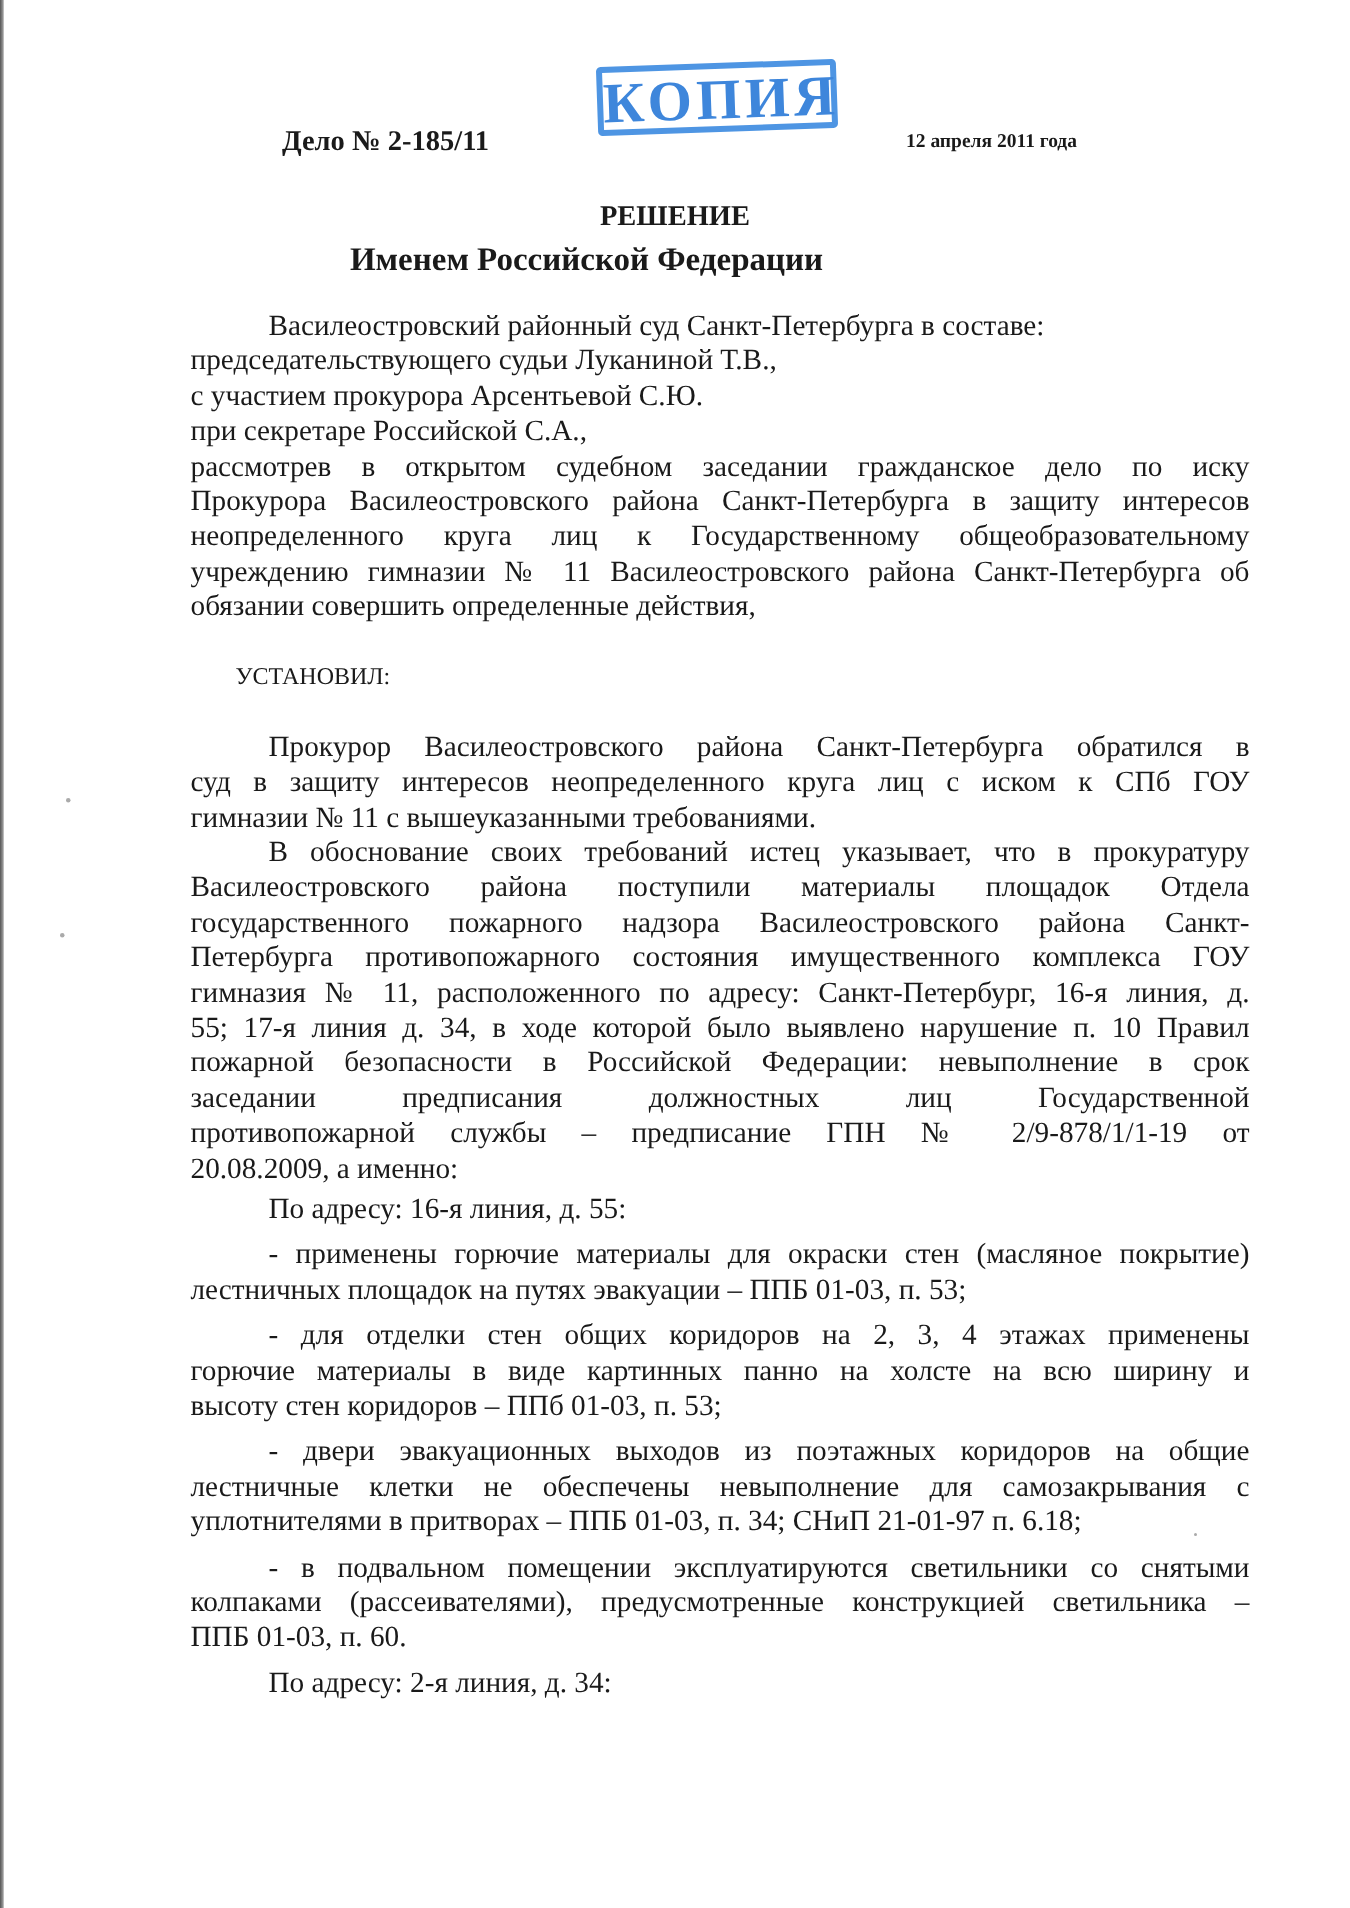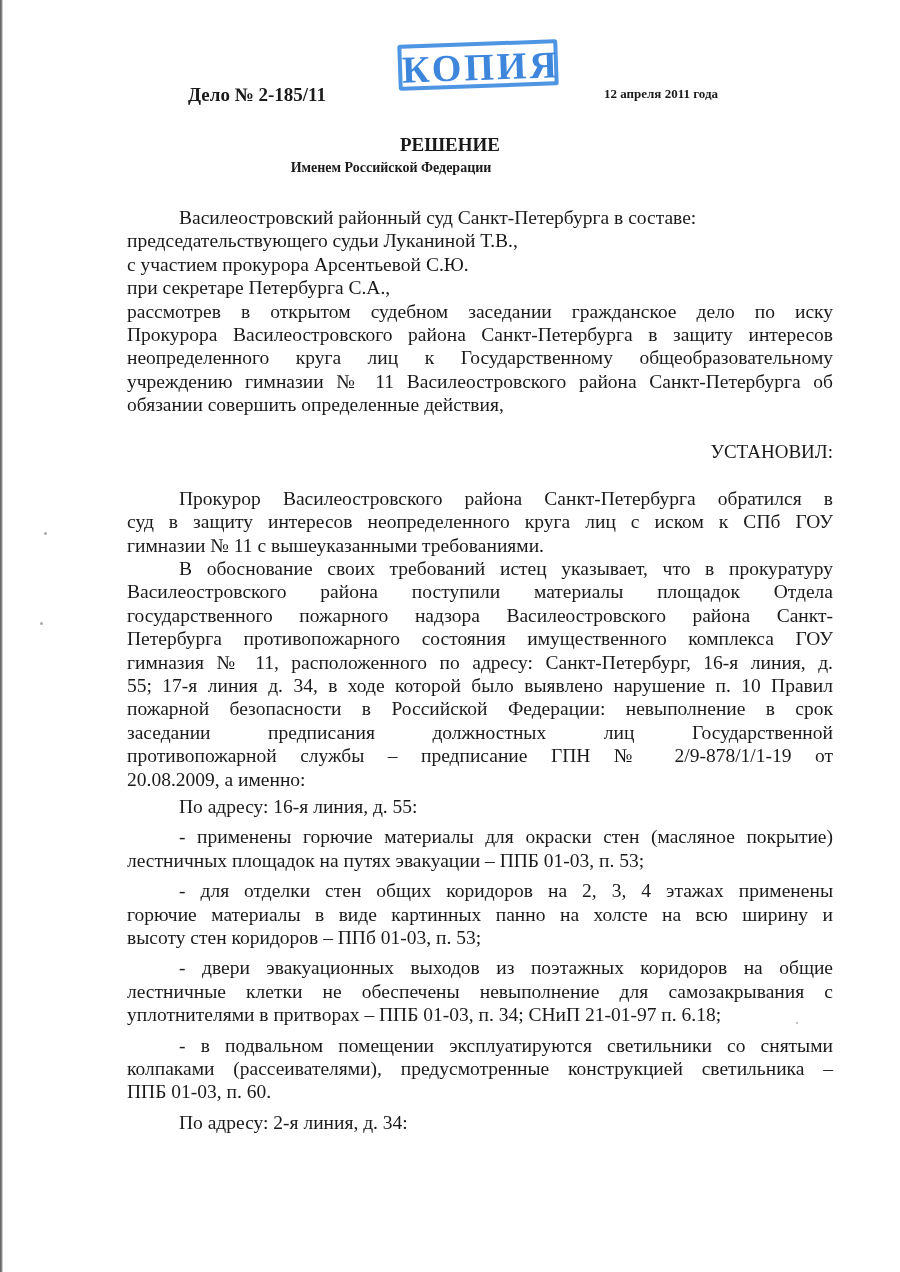--- a/index.html
+++ b/index.html
@@ -38,37 +38,37 @@
     position: absolute; left: 604px; top: 86px;
     font-weight: bold; font-size: 13px;
   }
   .title {
     position: absolute; left: 0; width: 900px; top: 134px;
     text-align: center; font-weight: bold; font-size: 19px;
     box-sizing: border-box;
   }
   .subtitle {
     position: absolute; left: 0; width: 722px; top: 160px;
-    text-align: center; font-weight: bold; font-size: 14px;
+    text-align: center; font-weight: bold; font-size: 22px;
     padding-left: 60px; box-sizing: border-box;
   }
   .body-text {
     position: absolute; left: 127px; width: 706px; top: 206px;
     font-size: 19.5px; line-height: 23.4px;
   }
   .line {
     display: block; white-space: nowrap; height: 23.4px;
   }
   .line.just {
     text-align: justify; text-align-last: justify; white-space: normal;
   }
   .line.indent { padding-left: 52px; box-sizing: border-box; }
   .gap-med { height: 18px; }
   .heading {
-    text-align: right; font-size: 19px; height: 23.4px;
+    text-align: left; font-size: 16px; height: 23.4px;
     padding-left: 30px;
   }
   .para-gap { height: 7px; }
   .dot {
     position: absolute; width: 3px; height: 3px; border-radius: 50%;
     background: #aaa;
   }
 </style>
 </head>
 <body>
@@ -82,21 +82,21 @@
 
 <div class="title">РЕШЕНИЕ</div>
 <div class="subtitle">Именем Российской Федерации</div>
 
 <div class="body-text">
 
   <div>
     <span class="line indent">Василеостровский районный суд Санкт-Петербурга в составе:</span>
     <span class="line">председательствующего судьи Луканиной Т.В.,</span>
     <span class="line">с участием прокурора Арсентьевой С.Ю.</span>
-    <span class="line">при секретаре Петербурга С.А.,</span>
+    <span class="line">при секретаре Российской С.А.,</span>
     <span class="line just">рассмотрев в открытом судебном заседании гражданское дело по иску</span>
     <span class="line just">Прокурора Василеостровского района Санкт-Петербурга в защиту интересов</span>
     <span class="line just">неопределенного круга лиц к Государственному общеобразовательному</span>
     <span class="line just">учреждению гимназии № 11 Василеостровского района Санкт-Петербурга об</span>
     <span class="line">обязании совершить определенные действия,</span>
   </div>
 
   <div class="gap-med" style="height:23px"></div>
   <div class="heading">УСТАНОВИЛ:</div>
   <div class="gap-med" style="height:24px"></div>

